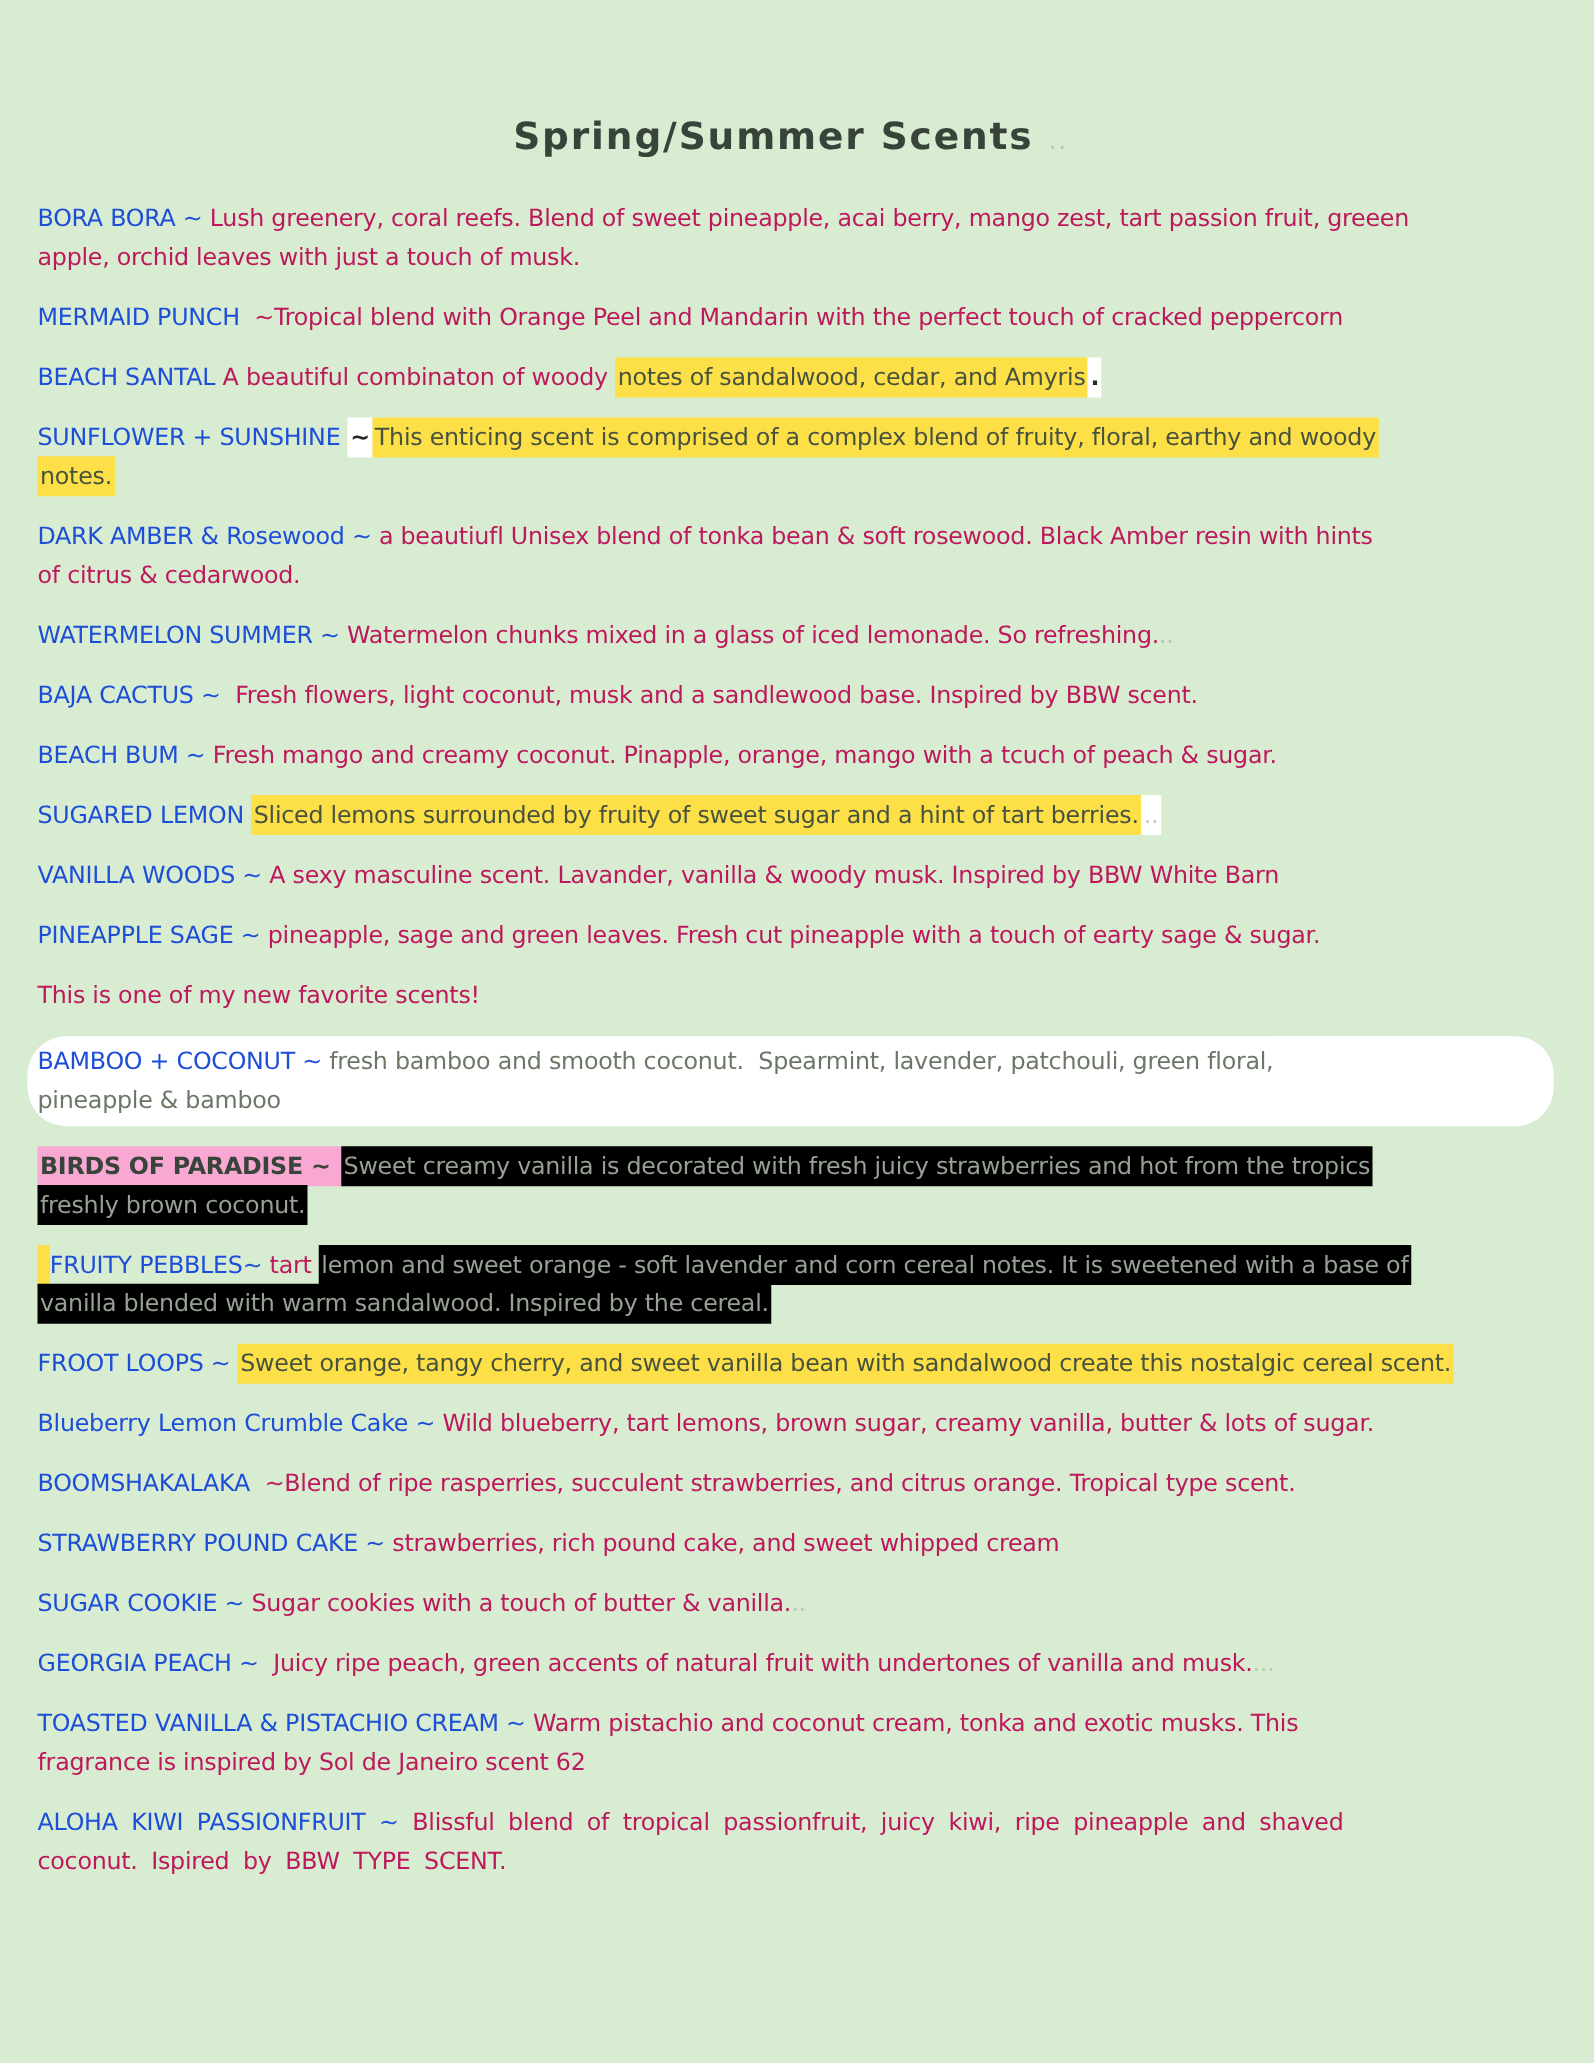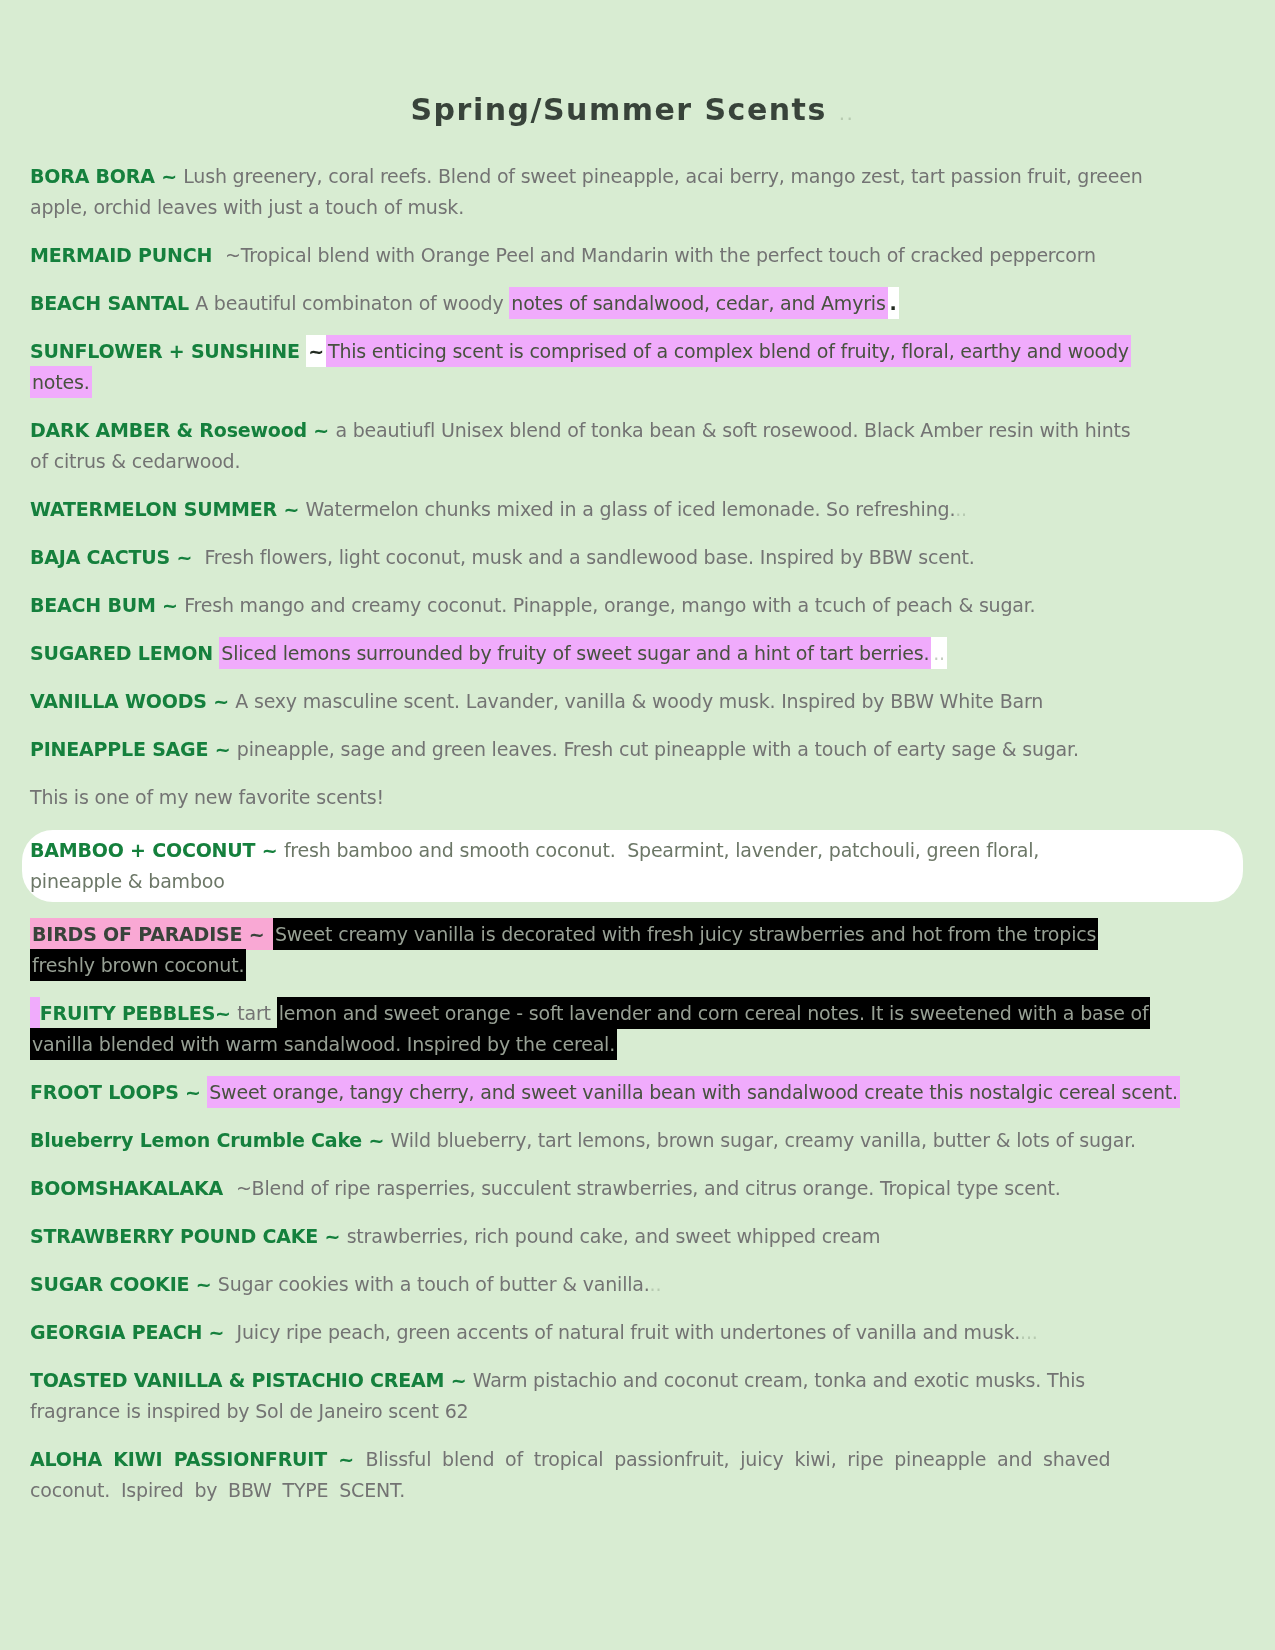--- a/index.html
+++ b/index.html
@@ -34,25 +34,25 @@
     text-align: left;
   }
   p.entry.spread { word-spacing: 5px; }
   p.entry.block-hl {
     background: #ffffff;
     padding: 5px 8px;
     margin-left: -8px;
     margin-right: -8px;
     border-radius: 31px;
   }
-  .s-name     { color: #15803d; font-weight: bold; }
-  .s-plain    { color: #737373; text-align: center; }
+  .s-name     { color: #1d4ed8; font-weight: normal; }
+  .s-plain    { color: #be185d; text-align: center; }
   .s-soft     { color: #6c7767; }
   .s-faint    { color: #b7cab1; }
-  .s-hl       { background: #f0abfc; color: #47523f; padding: 5px 2px; }
+  .s-hl       { background: #fde047; color: #47523f; padding: 5px 2px; }
   .s-hl-gray  { background: #000000; color: #97a094; padding: 5px 2px; }
   .s-hl-bold  { background: #ffffff; color: #222a21; font-weight: bold; padding: 5px 2px; }
   .s-hl-faint { background: #ffffff; color: #c3cdbf; padding: 5px 2px; }
   .s-name-hl  { background: #f9a8d4; color: #38433a; font-weight: bold; padding: 5px 2px; }
 </style>
 </head>
 <body>
 
 <div class="page">
   <h1 class="doc-title"><span>Spring/Summer Scents</span> <span class="title-dots">..</span></h1>

